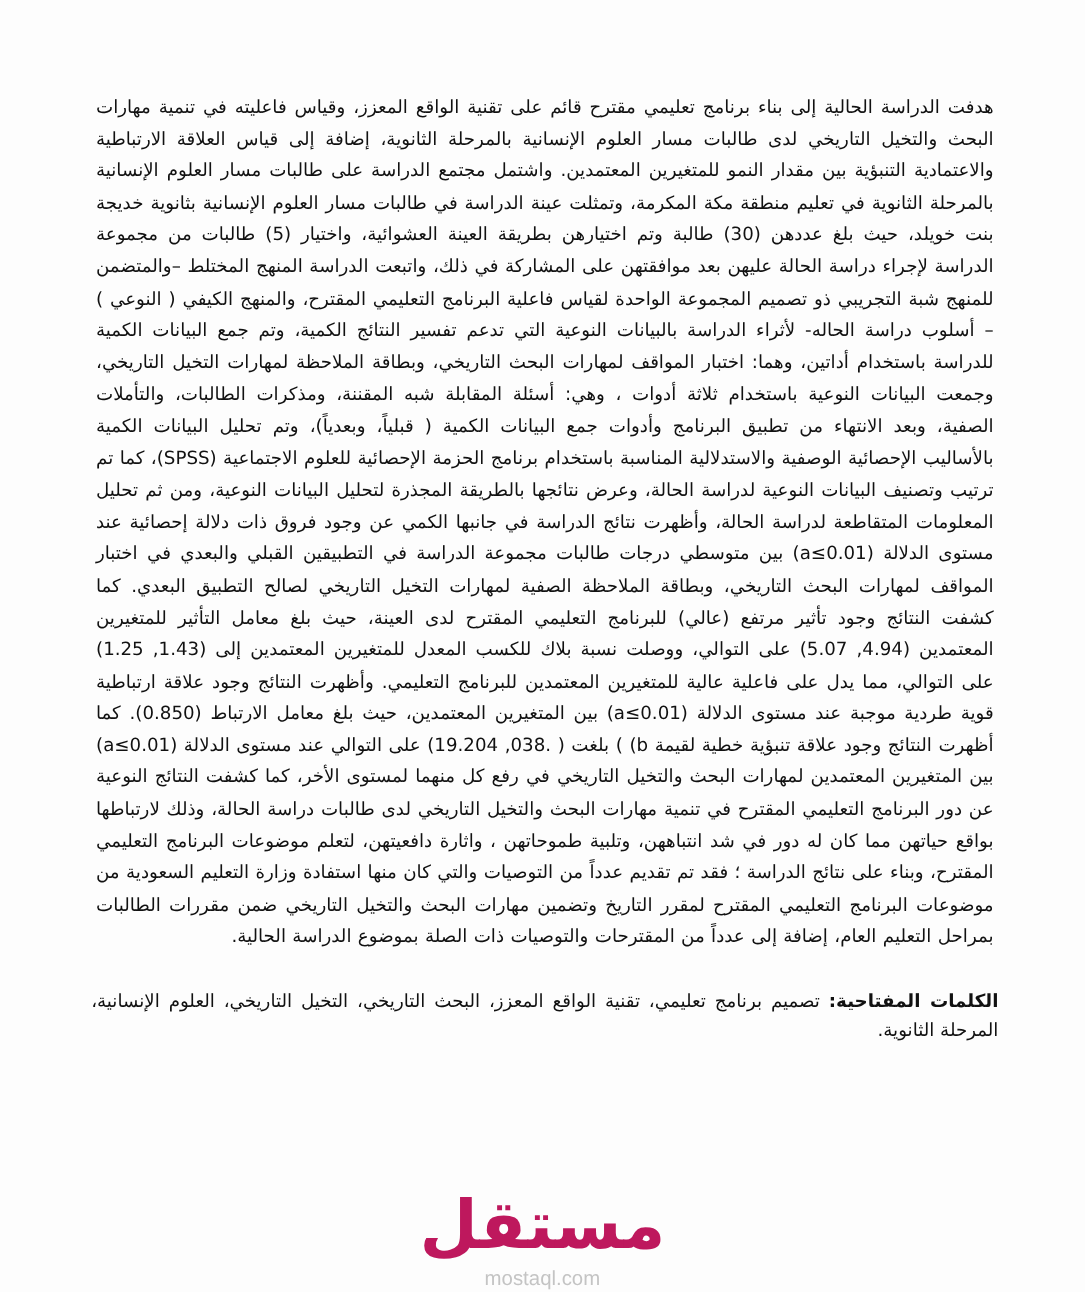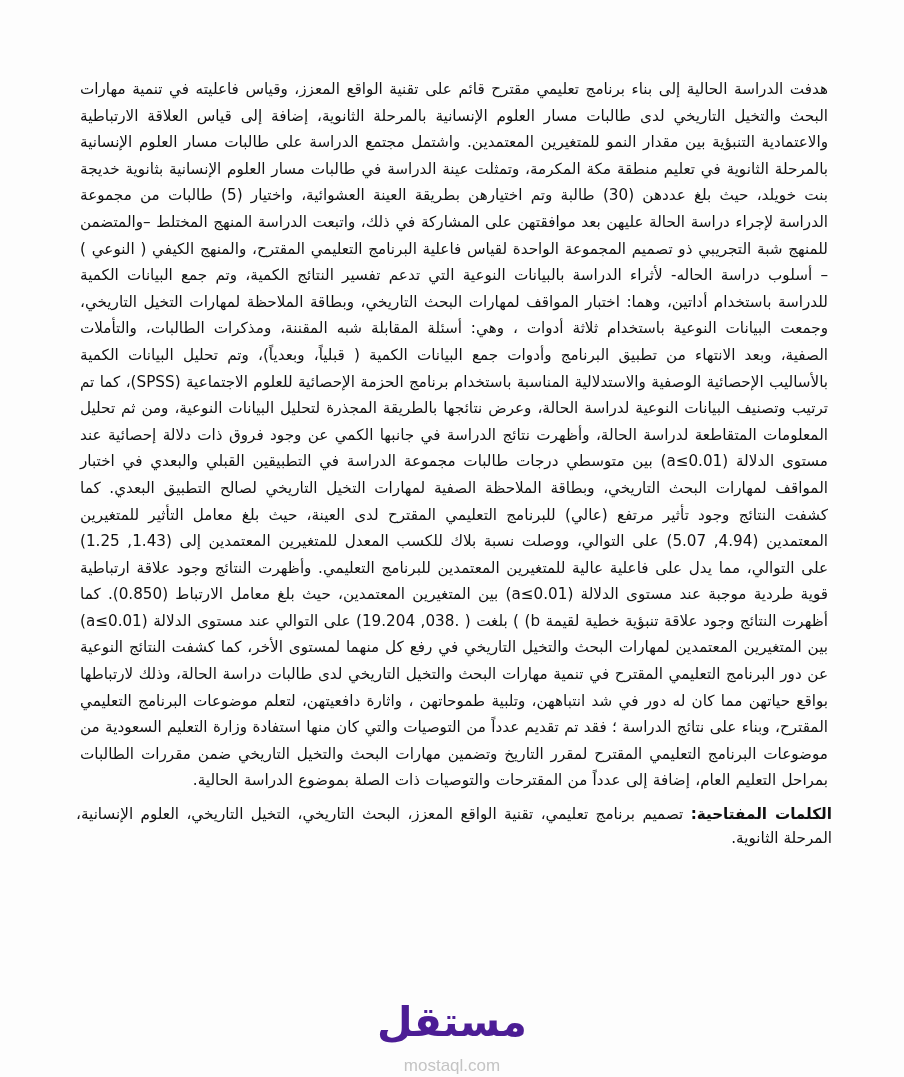--- a/index.html
+++ b/index.html
@@ -24,44 +24,44 @@
       text-align: justify;
       text-align-last: right;
     }
     .abstract {
       margin: 4px;
       font-size: 15.2px;
       line-height: 26.6px;
       word-spacing: 0.5px;
     }
     .keywords {
-      margin: 8px 0 0 0;
+      margin: 28px 0 0 0;
       font-size: 15.2px;
       line-height: 24px;
     }
     .keywords-label {
       font-weight: bold;
     }
     .watermark {
       position: absolute;
       left: 0;
       width: 904px;
       top: 1000px;
       text-align: center;
       color: #c9c9c9;
     }
     .watermark-logo {
       display: block;
       direction: rtl;
       font-family: "DejaVu Sans", sans-serif;
       font-weight: bold;
-      font-size: 41px;
+      font-size: 56px;
       line-height: 44px;
       letter-spacing: -1px;
-      color: #4c1d95;
+      color: #be185d;
     }
     .watermark-url {
       display: block;
       font-family: "Liberation Sans", sans-serif;
       font-size: 17px;
       line-height: 20px;
       color: #c4c4c4;
       margin-top: 12px;
     }
   </style>

